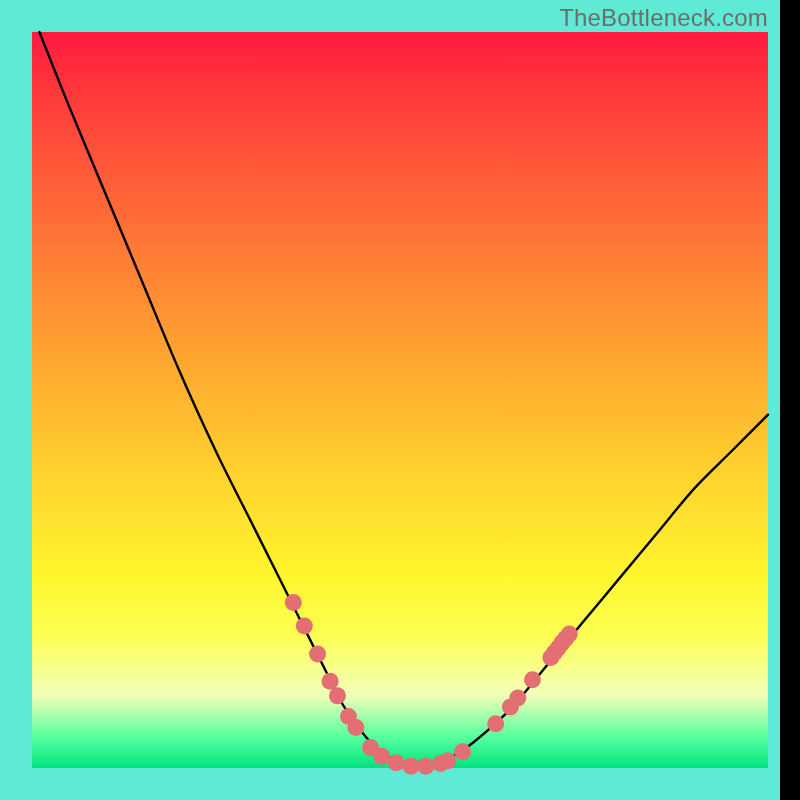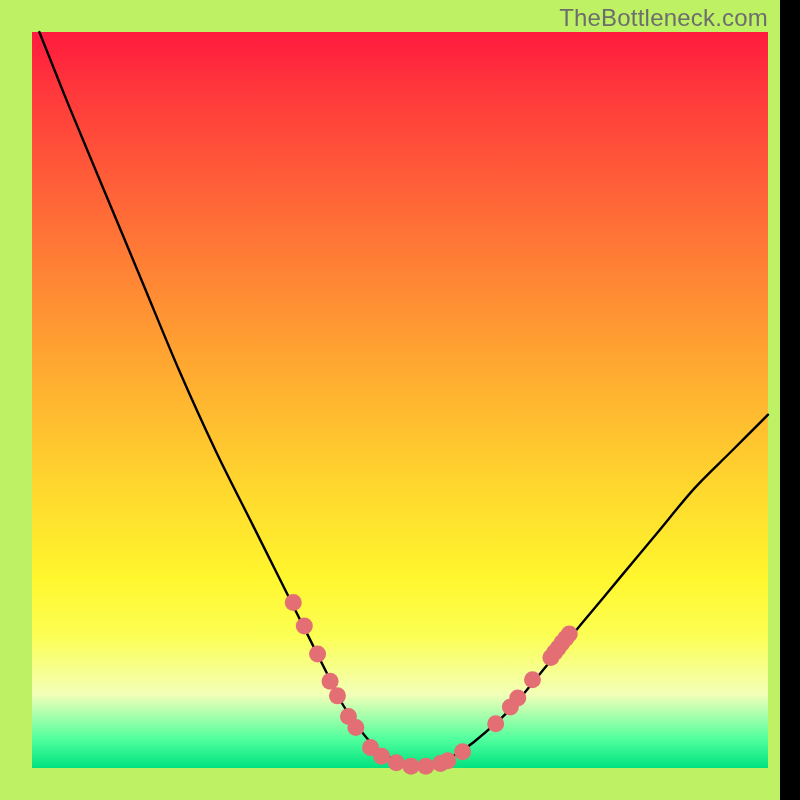--- a/index.html
+++ b/index.html
@@ -10,21 +10,21 @@
     overflow: hidden;
     background: #000;
     font-family: Arial, Helvetica, sans-serif;
   }
   .frame {
     position: absolute;
     top: 0;
     left: 0;
     width: 780px;
     height: 800px;
-    background: #bef264;
+    background: #5eead4;
   }
   .plot {
     position: absolute;
     top: 32px;
     left: 32px;
     width: 736px;
     height: 736px;
   }
   .gradient-bg {
     position: absolute;

